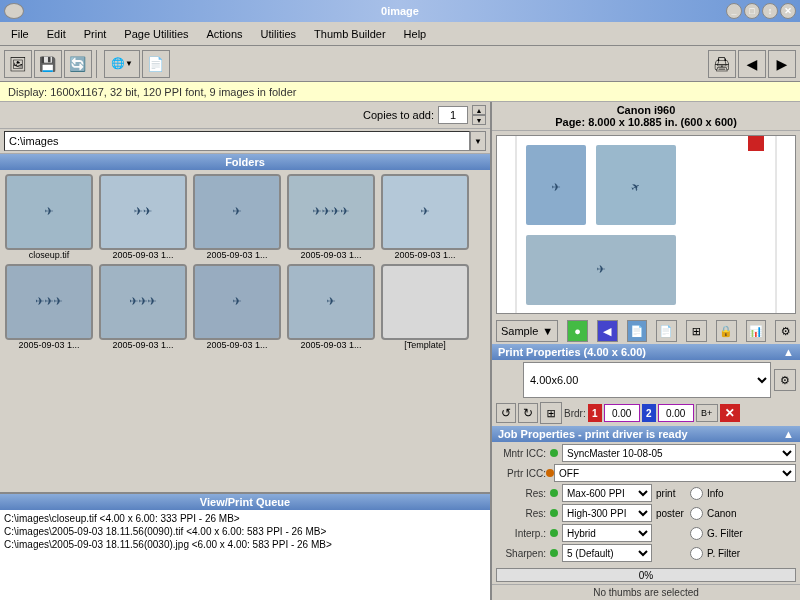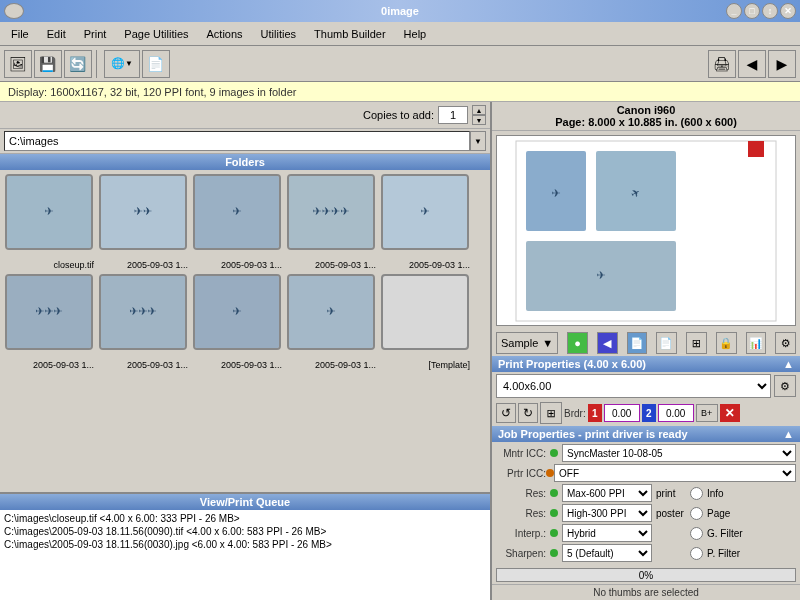--- a/index.html
+++ b/index.html
@@ -173,22 +173,22 @@
       background: #c0c0c0;
       display: flex; align-items: center; justify-content: center;
       overflow: hidden;
     }
     .image-thumb-box.template {
       background: #d8d8d8;
     }
     .image-label {
       font-size: 9px;
       color: #000;
-      text-align: right;
-      margin-top: 10px;
+      text-align: center;
+      margin-top: 0;
       width: 90px;
       overflow: hidden;
       white-space: nowrap;
       text-overflow: ellipsis;
     }
 
     
     .queue-section {
       border-top: 2px solid #888;
     }
@@ -278,24 +278,25 @@
 
     .props-row {
       display: flex;
       align-items: center;
       padding: 2px 4px;
       gap: 3px;
     }
 
     .size-dropdown {
       flex: 1;
-      height: 24px;
+      height: 36px;
       border: 1px solid #888;
       background: white;
       padding: 0 2px;
+      margin-left: 27px;
     }
 
     .brdr-row {
       display: flex;
       align-items: center;
       padding: 2px 4px;
       gap: 2px;
     }
     .brdr-label { font-size: 10px; color: #333; }
     .brdr-num-box {
@@ -678,21 +679,21 @@
         <span style="font-size:10px;">Info</span>
       </div>
       <div style="display:flex;align-items:center;gap:4px;margin-bottom:2px;">
         <span class="job-label" style="width:50px;">Res:</span>
         <span class="dot"></span>
         <select class="job-dropdown" style="width:90px;">
           <option>High-300 PPI</option>
         </select>
         <span style="font-size:10px;width:30px;">poster</span>
         <input type="radio" name="radio1" style="">
-        <span style="font-size:10px;">Page</span>
+        <span style="font-size:10px;">Canon</span>
       </div>
 
       <div style="display:flex;align-items:center;gap:4px;margin-bottom:2px;">
         <span class="job-label" style="width:50px;">Interp.:</span>
         <span class="dot"></span>
         <select class="job-dropdown" style="width:90px;">
           <option>Hybrid</option>
         </select>
         <span style="width:30px;"></span>
         <input type="radio" name="radio2" style="">

